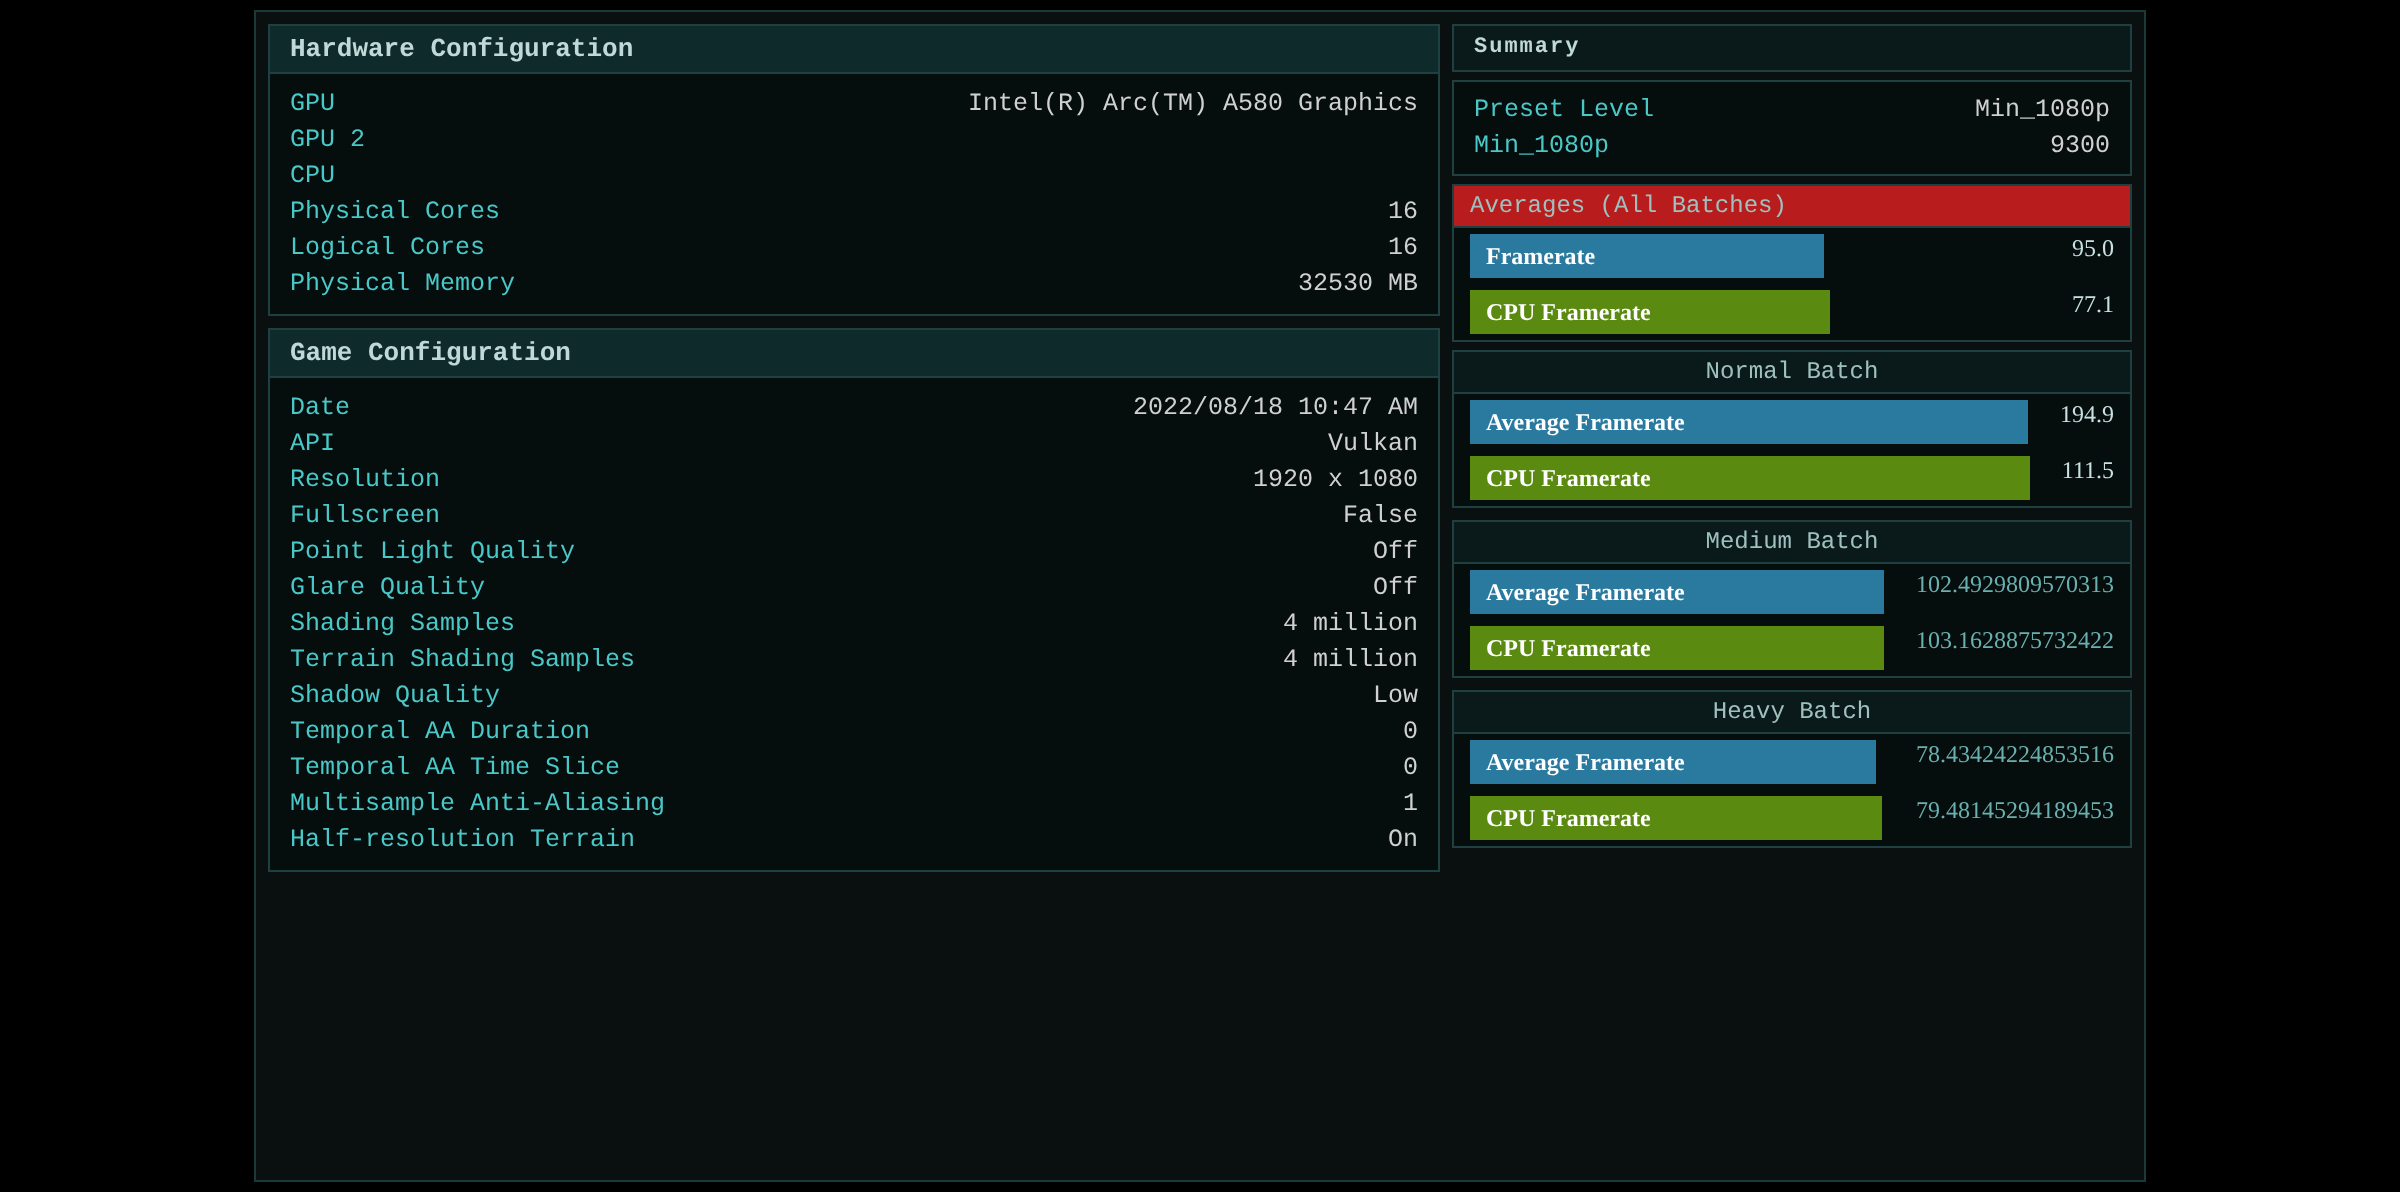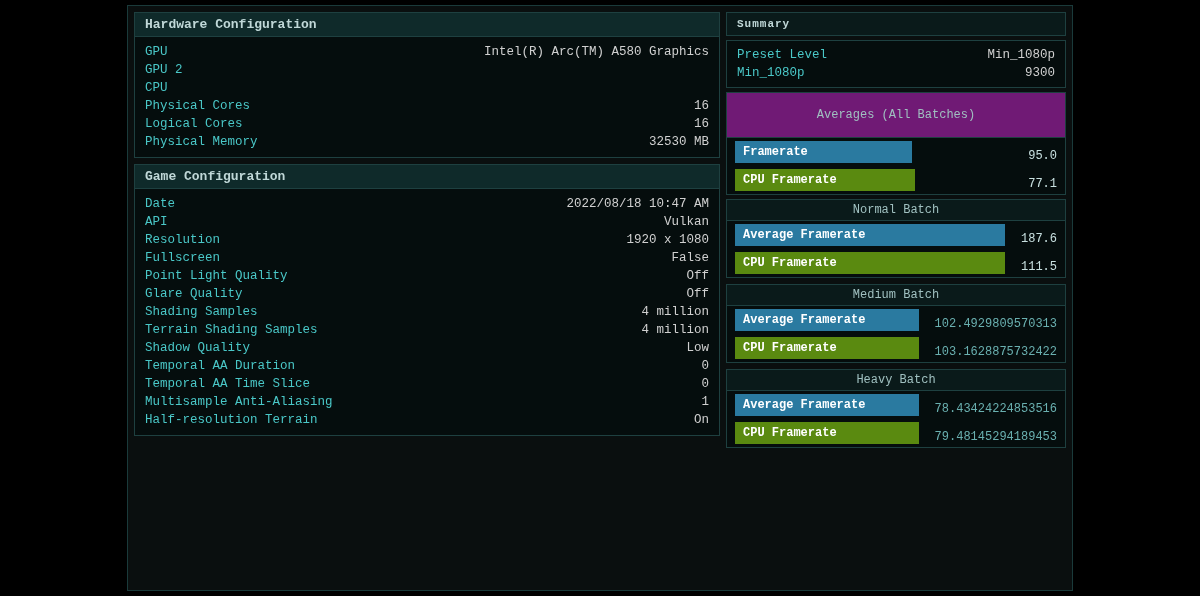--- a/index.html
+++ b/index.html
@@ -87,37 +87,37 @@
     }
     .batch-header {
       text-align: center;
       font-size: 12px;
       color: #a0c0c0;
       padding: 3px 8px;
       border-bottom: 1px solid #1e4040;
       background: #0a1a1a;
     }
     .averages-header {
-      text-align: center;
       font-size: 12px;
       color: #a0c0c0;
-      padding: 15px 8px;
-      background: #701a75;
+      padding: 3px 8px;
+      background: #b91c1c;
       border: 1px solid #1e4040;
       border-bottom: none;
     }
     .averages-box {
       border: 1px solid #1e4040;
       background: #050d0d;
     }
     .bar-row {
       display: flex;
-      align-items: flex-end;
+      align-items: flex-start;
       padding: 3px 8px;
       gap: 8px;
+      font-family: Liberation Serif, serif;
     }
     .bar-fill {
       height: 22px;
       display: flex;
       align-items: center;
       padding-left: 8px;
       font-size: 12px;
       font-weight: bold;
       color: #fff;
       min-width: 120px;
@@ -254,21 +254,21 @@
           <div class="bar-fill green" style="width: 56%;">CPU Framerate</div>
           <span class="bar-value">77.1</span>
         </div>
       </div>
     </div>
 
     <div class="batch-section">
       <div class="batch-header">Normal Batch</div>
       <div class="bar-row">
         <div class="bar-fill blue" style="width: 88%;">Average Framerate</div>
-        <span class="bar-value">187.6</span>
+        <span class="bar-value">194.9</span>
       </div>
       <div class="bar-row">
         <div class="bar-fill green" style="width: 89%;">CPU Framerate</div>
         <span class="bar-value">111.5</span>
       </div>
     </div>
 
     <div class="batch-section">
       <div class="batch-header">Medium Batch</div>
       <div class="bar-row">

